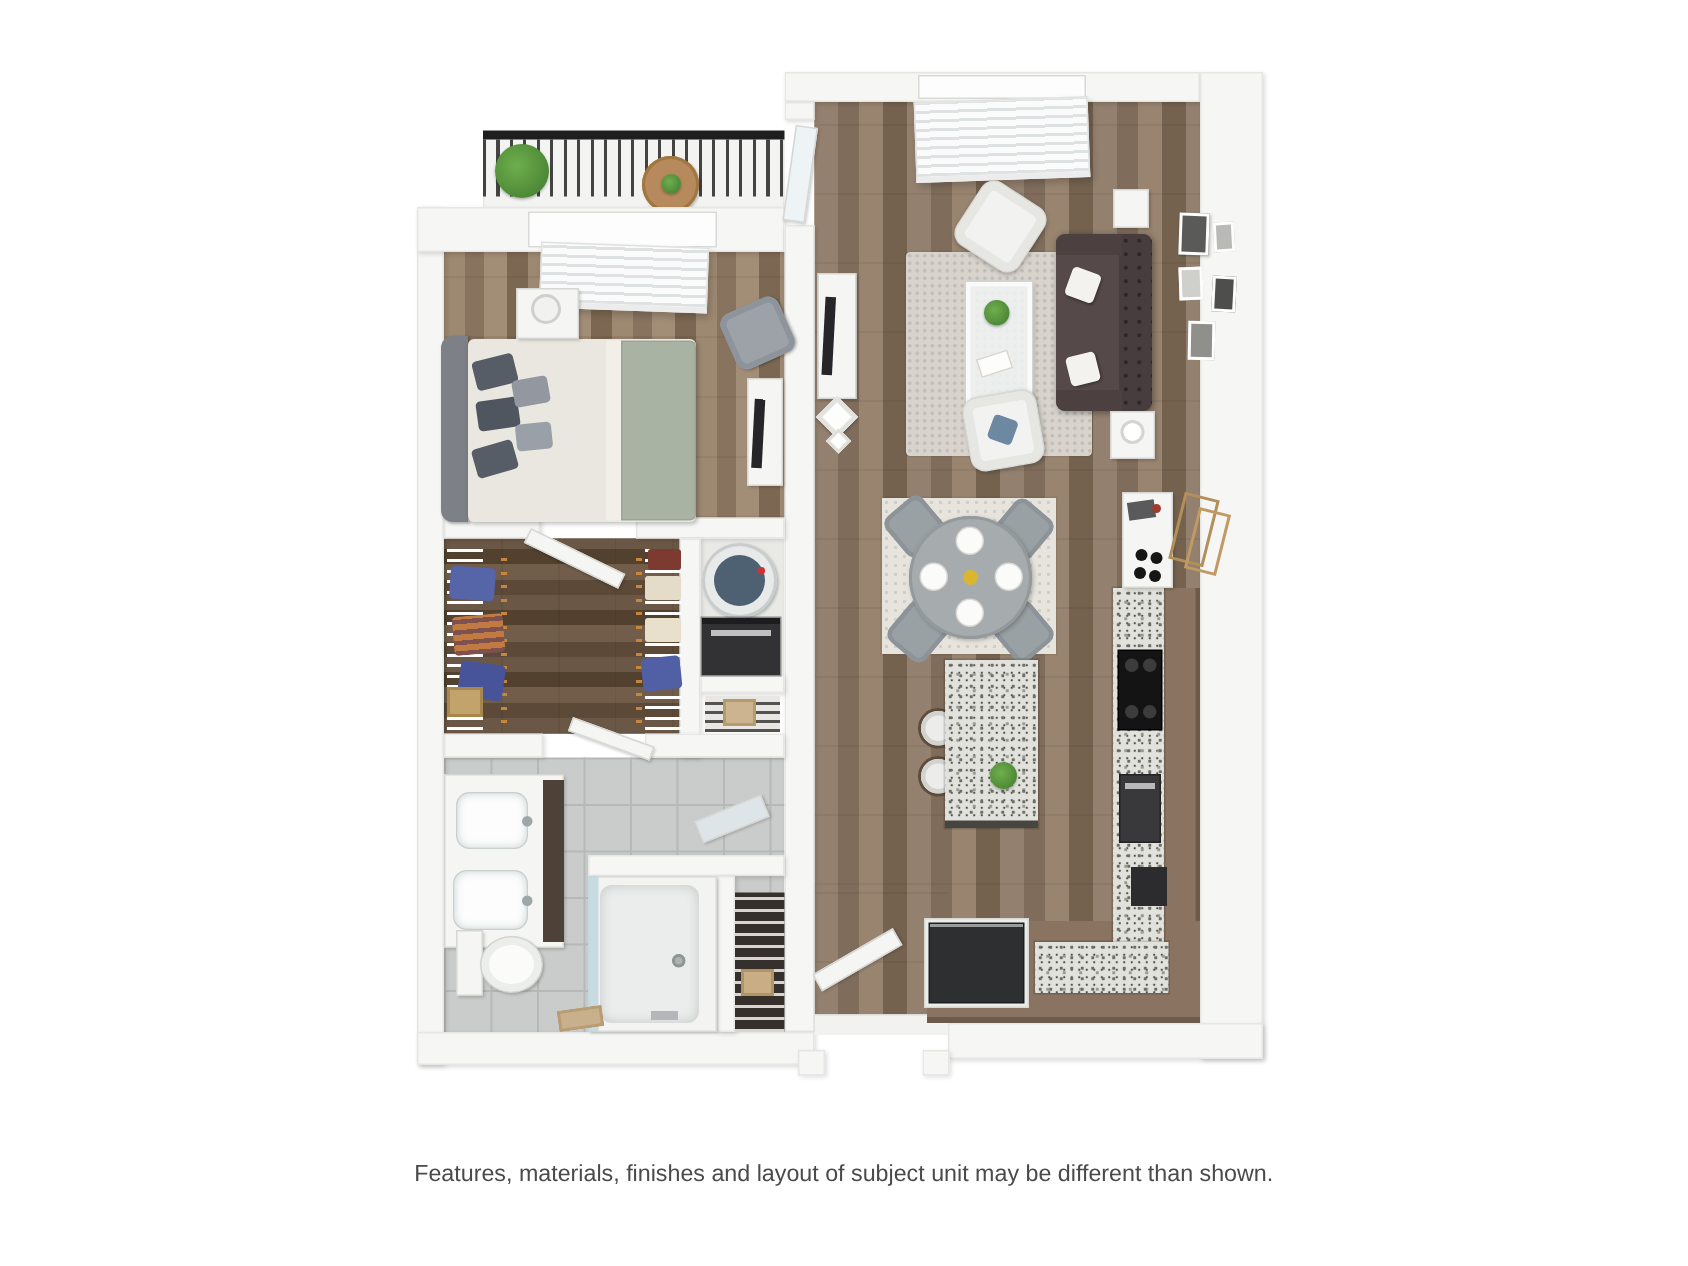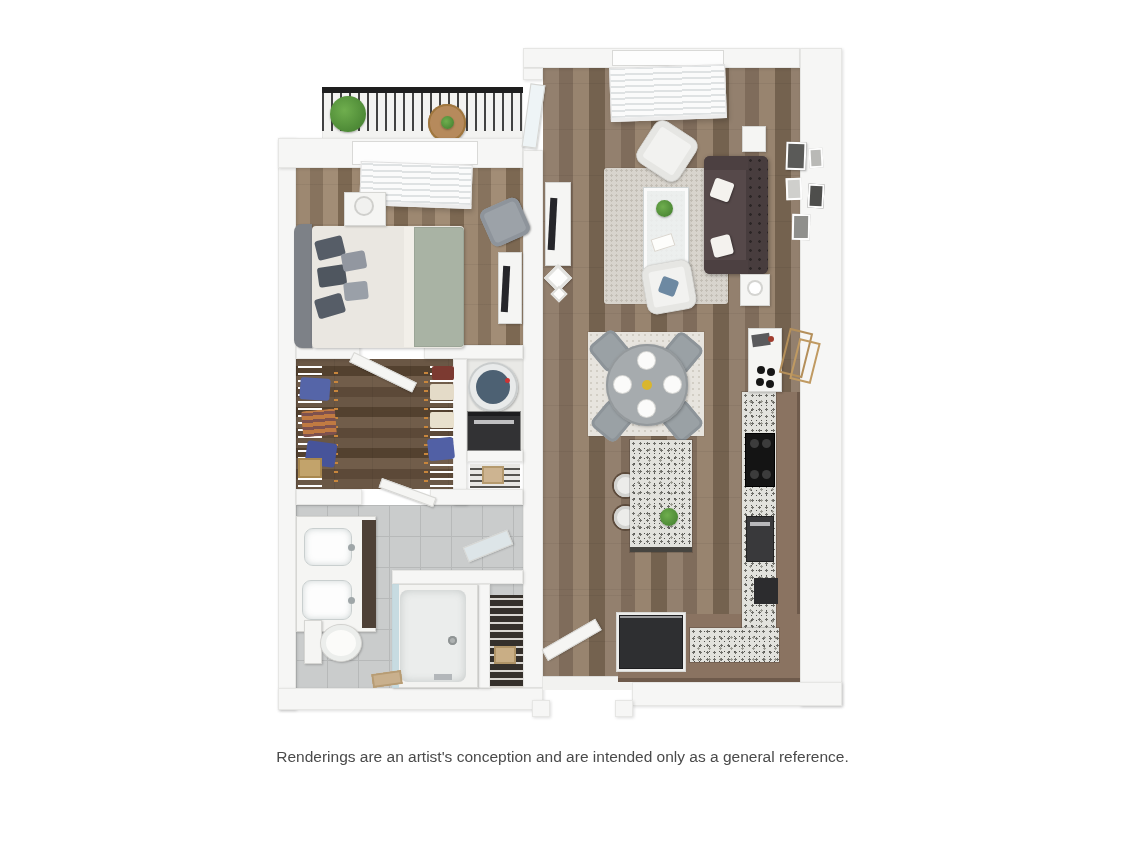--- a/index.html
+++ b/index.html
@@ -207,15 +207,15 @@
   <div class="abs wfurn" style="left:748px;top:328px;width:34px;height:64px;"></div>
   <div class="abs" style="left:752px;top:334px;width:18px;height:12px;background:#5a5a5c;transform:rotate(-8deg);"></div>
   <div class="abs circ" style="left:768px;top:336px;width:6px;height:6px;background:#a03c2e;"></div>
   <div class="abs circ" style="left:757px;top:366px;width:8px;height:8px;background:#161616;"></div>
   <div class="abs circ" style="left:767px;top:368px;width:8px;height:8px;background:#161616;"></div>
   <div class="abs circ" style="left:756px;top:378px;width:8px;height:8px;background:#161616;"></div>
   <div class="abs circ" style="left:766px;top:380px;width:8px;height:8px;background:#161616;"></div>
   <div class="abs" style="left:784px;top:330px;width:24px;height:46px;border:2px solid #b48f5a;transform:rotate(14deg);"></div>
   <div class="abs" style="left:794px;top:340px;width:22px;height:42px;border:2px solid #c09a62;transform:rotate(14deg);"></div>
 
-  <div class="disclaimer" style="top:744px;">Renderings are an artist's conception and are intended only as a general reference.</div>
+  <div class="disclaimer" style="top:770px;">Features, materials, finishes and layout of subject unit may be different than shown.</div>
 
 </div>
 
 </body></html>

